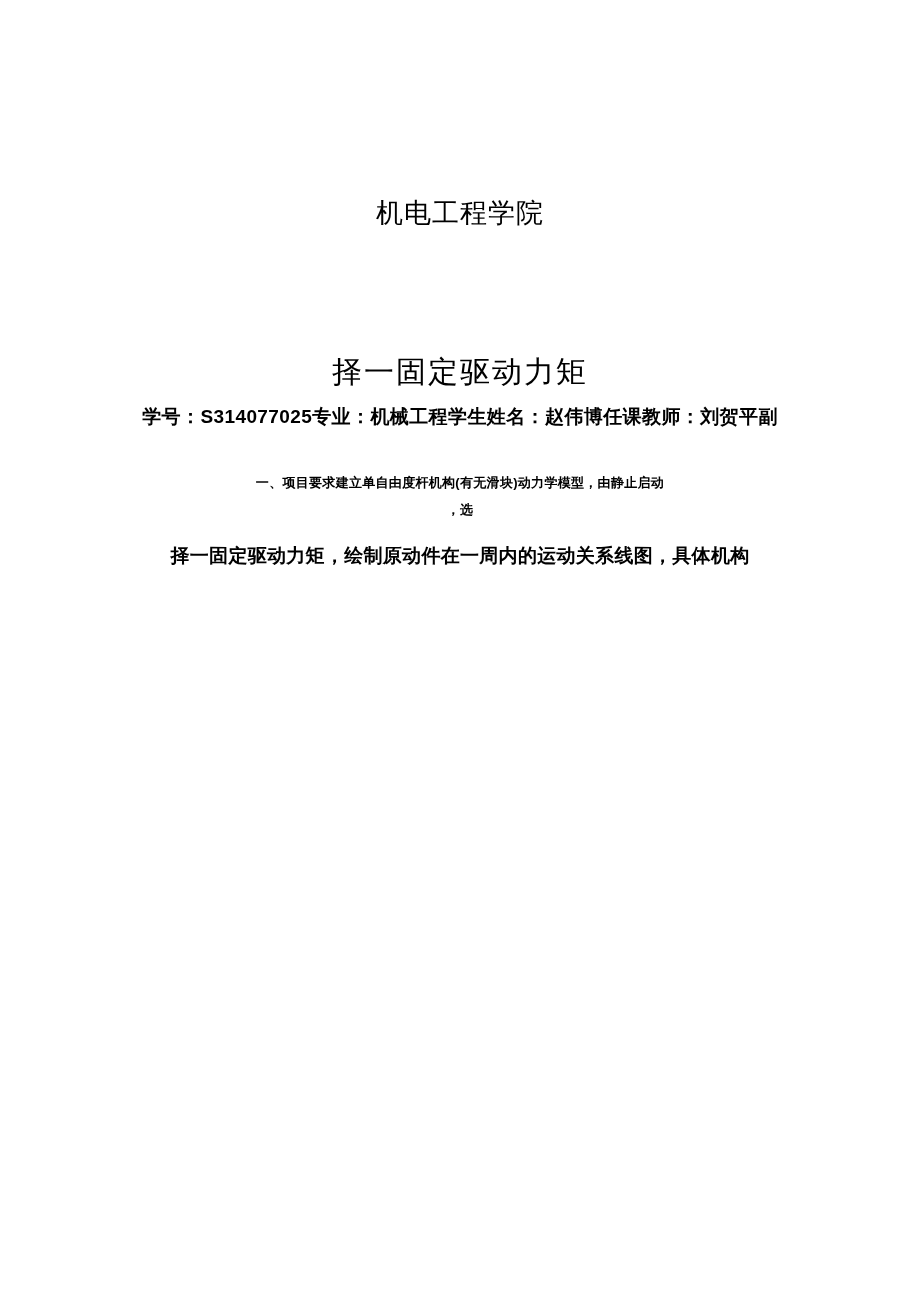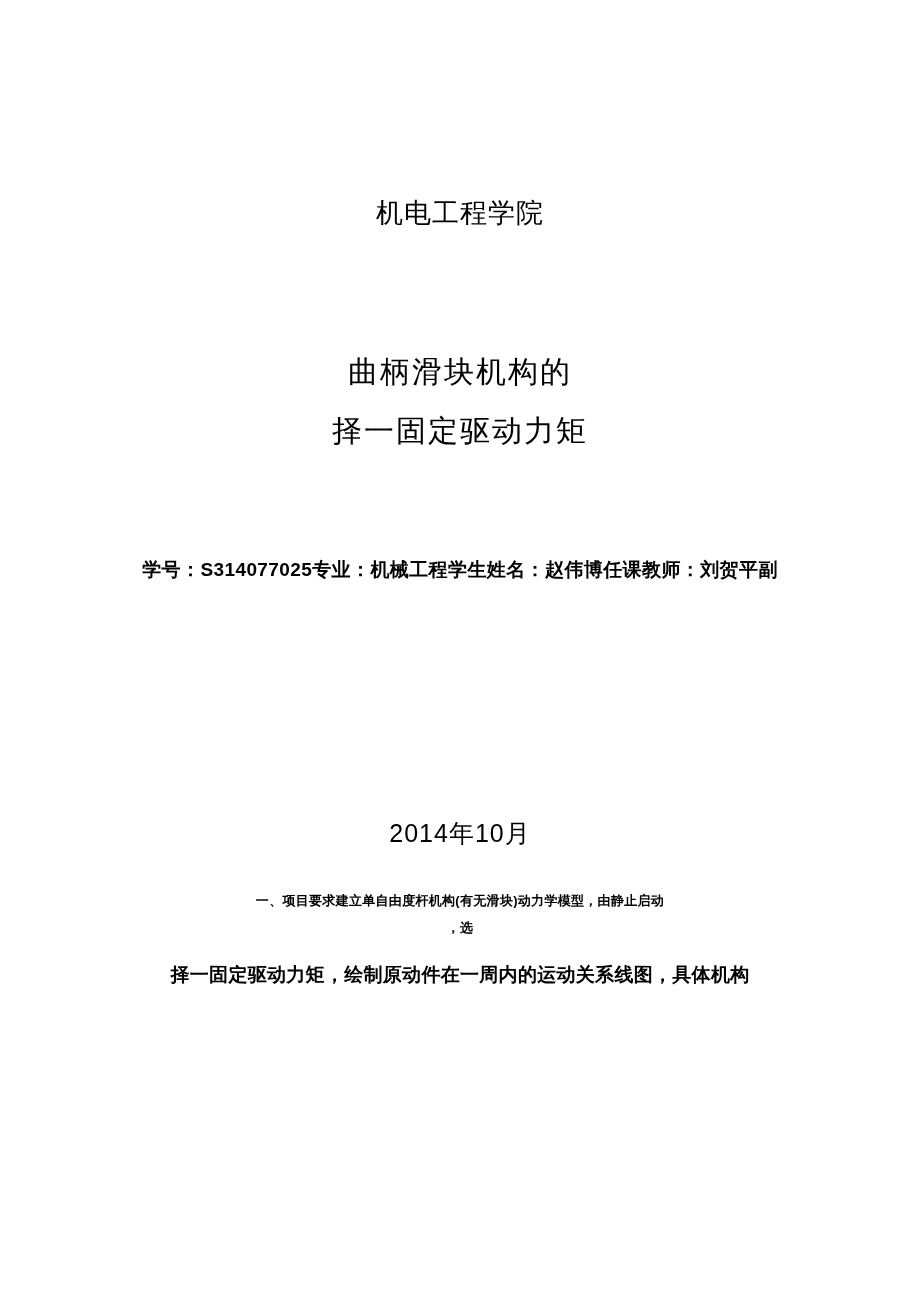--- a/index.html
+++ b/index.html
@@ -39,21 +39,20 @@
     margin-top: 112px;
     text-align: center;
   }
   .title-line {
     font-size: 30px;
     line-height: 1.95;
     letter-spacing: 2px;
     font-weight: 400;
   }
   .meta-block {
-    margin-top: 95px;
     text-align: center;
     font-size: 19px;
     font-weight: bold;
     line-height: 1.6;
     letter-spacing: 0.4px;
     padding: 0 4px;
   }
   .date-block {
     margin-top: 232px;
     text-align: center;
@@ -86,29 +85,27 @@
 </style>
 </head>
 <body>
 
 <div class="page">
   <div class="doc-body">
 
     <div class="institute">机电工程学院</div>
 
     <div class="title-block">
-      <div class="title-line">曲柄滑块机构的</div>
       <div class="title-line">择一固定驱动力矩</div>
     </div>
 
     <div class="meta-block">
       <span class="para-inner">学号：S314077025专业：机械工程学生姓名：赵伟博任课教师：刘贺平副</span>
     </div>
 
-    <div class="date-block">2014年10月</div>
 
     <div class="para">
       <span class="para-inner">一、项目要求建立单自由度杆机构(有无滑块)动力学模型，由静止启动</span>
       <span class="para-tail">，选</span>
     </div>
 
     <div class="para-2">择一固定驱动力矩，绘制原动件在一周内的运动关系线图，具体机构</div>
 
   </div>
 </div>

